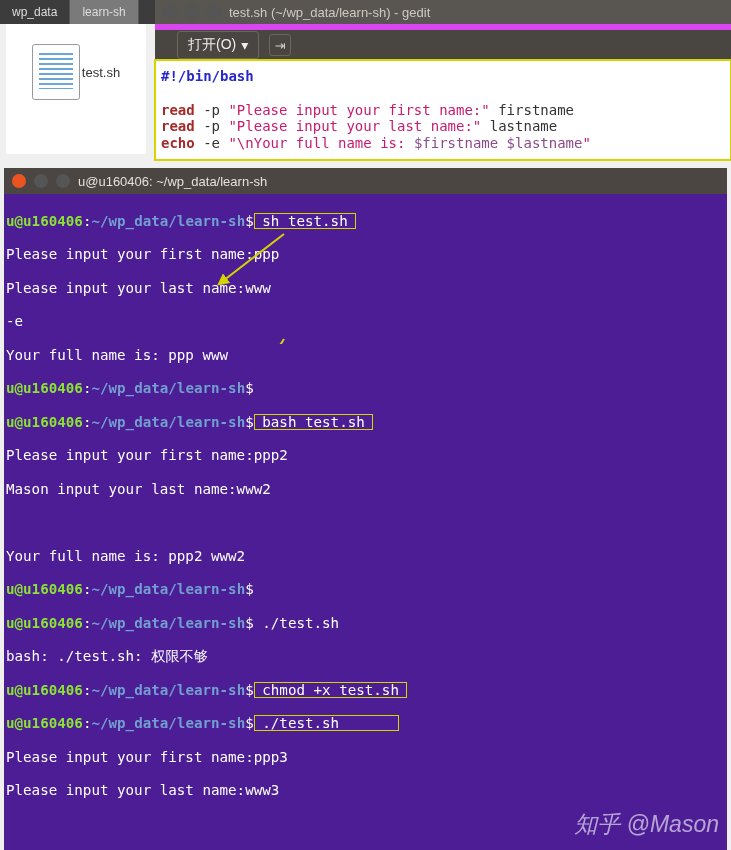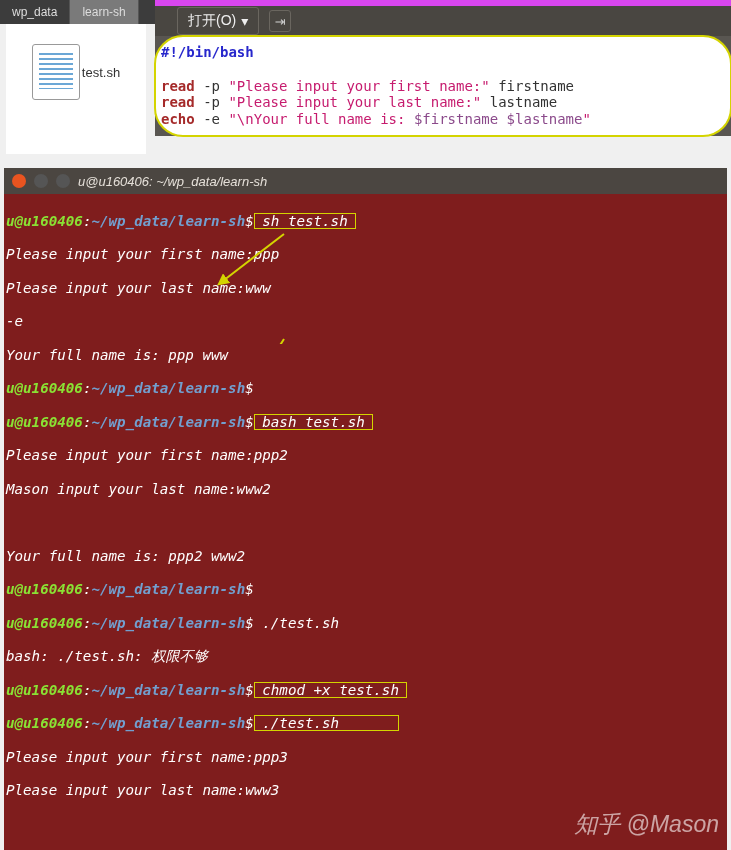--- a/index.html
+++ b/index.html
@@ -11,31 +11,31 @@
 .tab.active { background: #7a7a7a; text-align: center; }
 
 
 .gedit { position: absolute; top: 0; left: 155px; right: 0; background: #595651; }
 .gedit .titlebar { height: 24px; display: flex; align-items: center; gap: 8px; padding: 0 8px; color: #cfc9c2; font-family: sans-serif; font-size: 13px; }
 .gedit .wbtn { width: 14px; height: 14px; border-radius: 50%; display: inline-block; }
 .gedit .close { background: #555; } .gedit .min { background: #555; } .gedit .max { background: #555; }
 .gedit .toolbar { height: 36px; display: flex; align-items: center; gap: 10px; padding: 0 22px; background: #494641; color: #eee; font-family: sans-serif; font-size: 14px; border-top: 6px solid #d946ef; }
 .gedit .open { padding: 4px 10px; border: 1px solid #6a665f; border-radius: 3px; display: flex; align-items: center; gap: 5px; }
 .gedit .tabsave { width: 22px; height: 22px; border: 1px solid #6a665f; border-radius: 3px; display: flex; align-items: center; justify-content: center; color: #ccc; font-size: 13px; }
-.gedit .code { background: #fff; font-family: "DejaVu Sans Mono", monospace; font-size: 14px; padding: 8px 6px; line-height: 1.2; border-radius: 28px; }
+.gedit .code { background: #fff; font-family: "DejaVu Sans Mono", monospace; font-size: 14px; padding: 8px 6px; line-height: 1.2; }
 
 
 .filepane { position: absolute; top: 24px; left: 6px; width: 140px; height: 130px; background: #fff; display: flex; align-items: flex-start; justify-content: center; padding-top: 20px; }
 .fileicon-wrap { display: flex; align-items: center; gap: 2px; }
 .fileicon { width: 48px; height: 56px; background: #fff; border: 1px solid #999; border-radius: 3px; position: relative; }
 .fileicon::before { content: ""; position: absolute; top: 8px; left: 6px; right: 6px; height: 36px; background: repeating-linear-gradient(to bottom, #6ba7d6 0 2px, transparent 2px 5px); }
 .filelabel { font-size: 13px; color: #333; font-family: sans-serif; }
 
 
-.term { position: absolute; top: 168px; left: 4px; right: 4px; bottom: 0; background: #7f1d1d; color: #fff; font-family: "DejaVu Sans Mono", "Ubuntu Mono", monospace; font-style: italic; }
+.term { position: absolute; top: 168px; left: 4px; right: 4px; bottom: 0; background: #4c1d95; color: #fff; font-family: "DejaVu Sans Mono", "Ubuntu Mono", monospace; }
 .term .titlebar { height: 26px; background: #4b4641; display: flex; align-items: center; gap: 8px; padding: 0 8px; color: #e5e0d9; font-family: sans-serif; font-size: 13px; }
 .term .wbtn { width: 14px; height: 14px; border-radius: 50%; display: inline-block; }
 .term .close { background: #e95420; } .term .min { background: #555; } .term .max { background: #555; }
 .term .tbody { padding: 2px 2px 0 2px; font-size: 14.2px; line-height: 1.18; white-space: pre; position: relative; }
 .user { color: #8ae234; font-weight: bold; }
 .path { color: #729fcf; font-weight: bold; }
 .hl-y { outline: 1.5px solid #d4d400; outline-offset: -1px; }
 .code .kw { color: #a52a2a; font-weight: bold; }
 .code .sh { color: #2727cc; font-weight: bold; }
 .code .str { color: #c61b6e; }
@@ -55,20 +55,26 @@
 </div>
 
 <div class="filepane">
   <div class="fileicon-wrap">
     <div class="fileicon"></div>
     <div class="filelabel">test.sh</div>
   </div>
 </div>
 
 <div class="gedit">
+  <div class="titlebar">
+    <span class="wbtn close"></span>
+    <span class="wbtn min"></span>
+    <span class="wbtn max"></span>
+    <span>test.sh (~/wp_data/learn-sh) - gedit</span>
+  </div>
   <div class="toolbar">
     <div class="open">
       <span>打开(O)</span>
       <span>▾</span>
     </div>
     <div class="tabsave">⇥</div>
   </div>
   <div class="code hl-y" style="outline-width:2px;">
 <div><span class="sh">#!/bin/bash</span></div>
 <div>&nbsp;</div>

